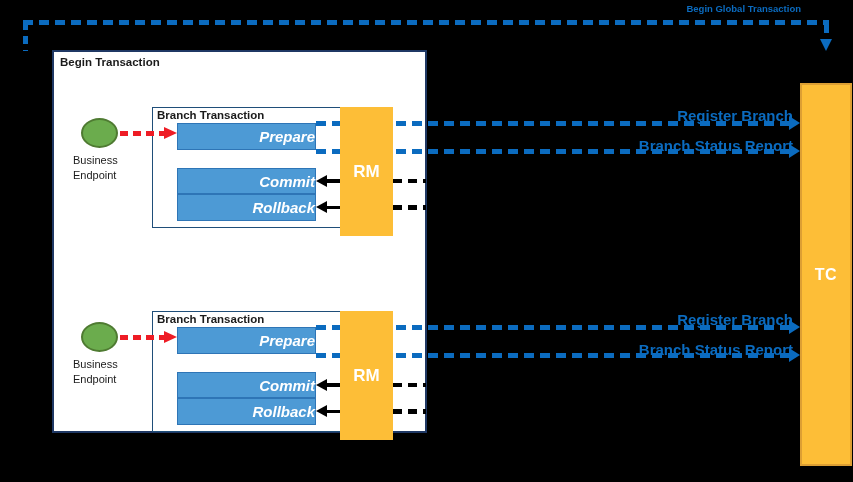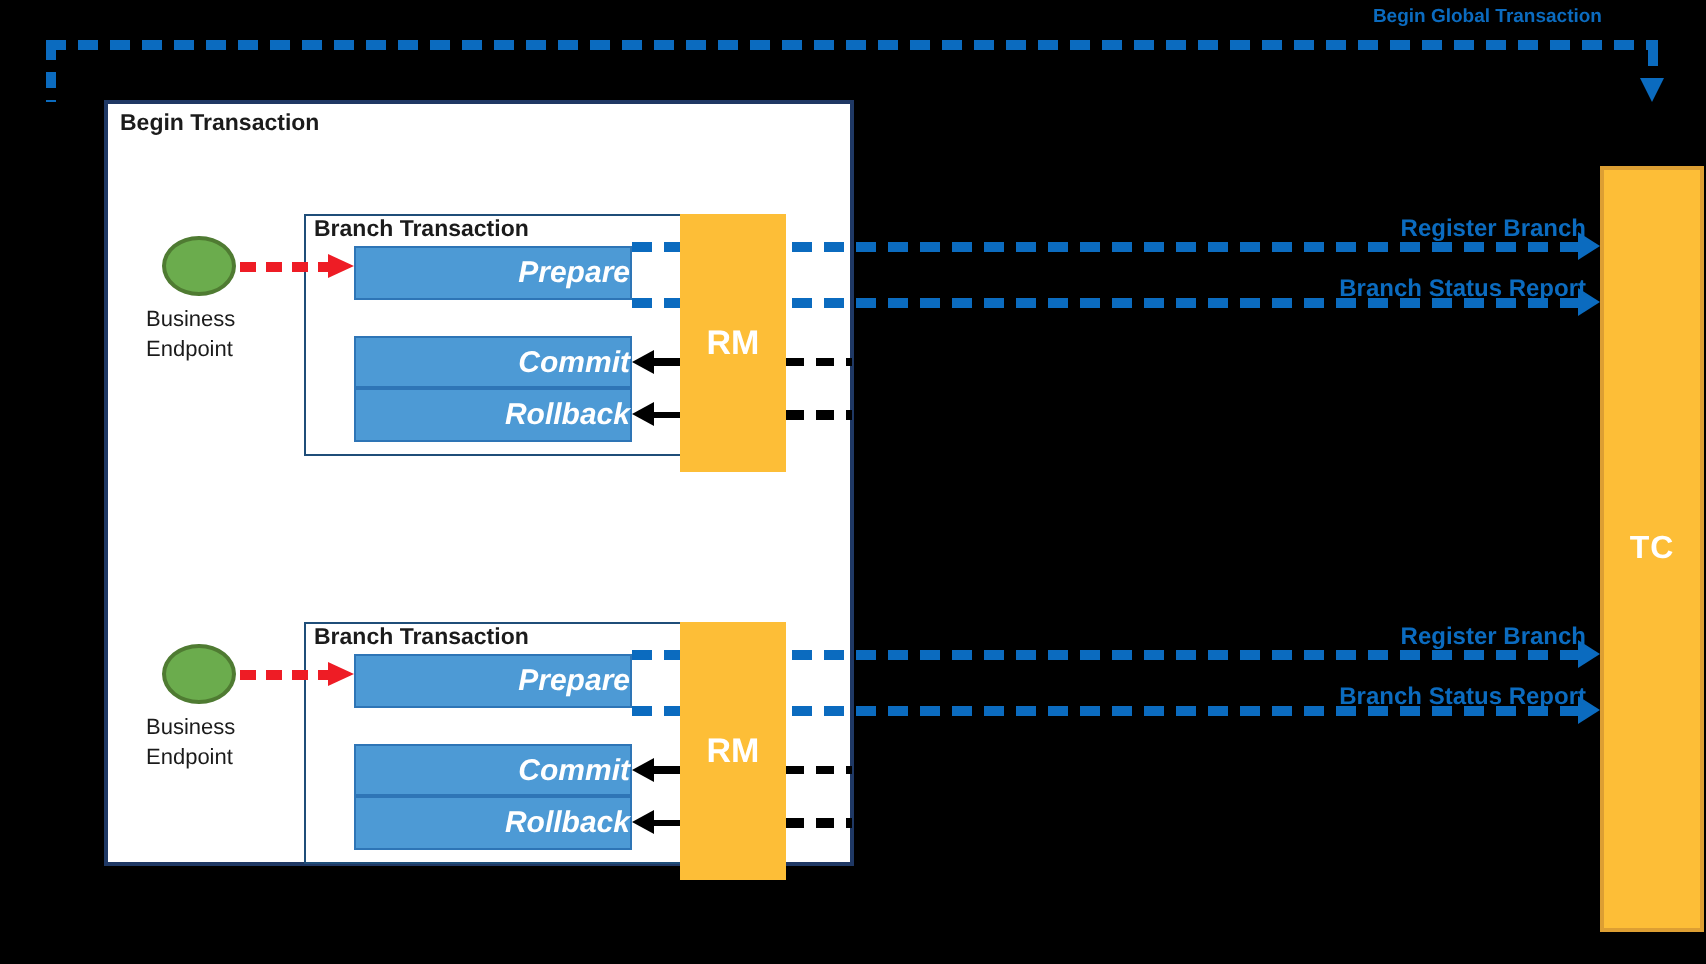--- a/index.html
+++ b/index.html
@@ -73,21 +73,21 @@
   .tri-right-red{width:0;height:0;border-top:6.5px solid transparent;border-bottom:6.5px solid transparent;border-left:13px solid #EE1C25;z-index:4;}
   .red-head{left:164px;top:20px;}
 
   
   .bdash-row{height:4.5px;background:repeating-linear-gradient(90deg,#0B6BBF 0 10px,transparent 10px 16px);z-index:3;}
   .blue-row-a{left:316px;top:14px;width:473px;}
   .blue-row-b{left:316px;top:42px;width:473px;}
   .tri-right-blue{width:0;height:0;border-top:7px solid transparent;border-bottom:7px solid transparent;border-left:11px solid #0B6BBF;z-index:3;}
   .blue-head-a{left:789px;top:9px;}
   .blue-head-b{left:789px;top:37px;}
-  .msg-label{left:600px;width:193px;text-align:right;font-size:12px;font-weight:bold;color:#0B6BBF;z-index:3;}
+  .msg-label{left:600px;width:193px;text-align:right;font-size:15px;font-weight:bold;color:#0B6BBF;z-index:3;}
   .register-label{top:0px;}
   .status-label{top:30px;}
 
   
   .kdash{height:4.5px;background:repeating-linear-gradient(90deg,#000 0 9px,transparent 9px 15px);z-index:3;}
   .kdash-commit{left:393px;top:71.75px;width:33px;}
   .kdash-rollback{left:393px;top:98.25px;width:33px;}
   .ksolid{height:3.5px;background:#000;z-index:4;}
   .ksolid-commit{left:326px;top:72.25px;width:15px;}
   .ksolid-rollback{left:326px;top:98.75px;width:15px;}

